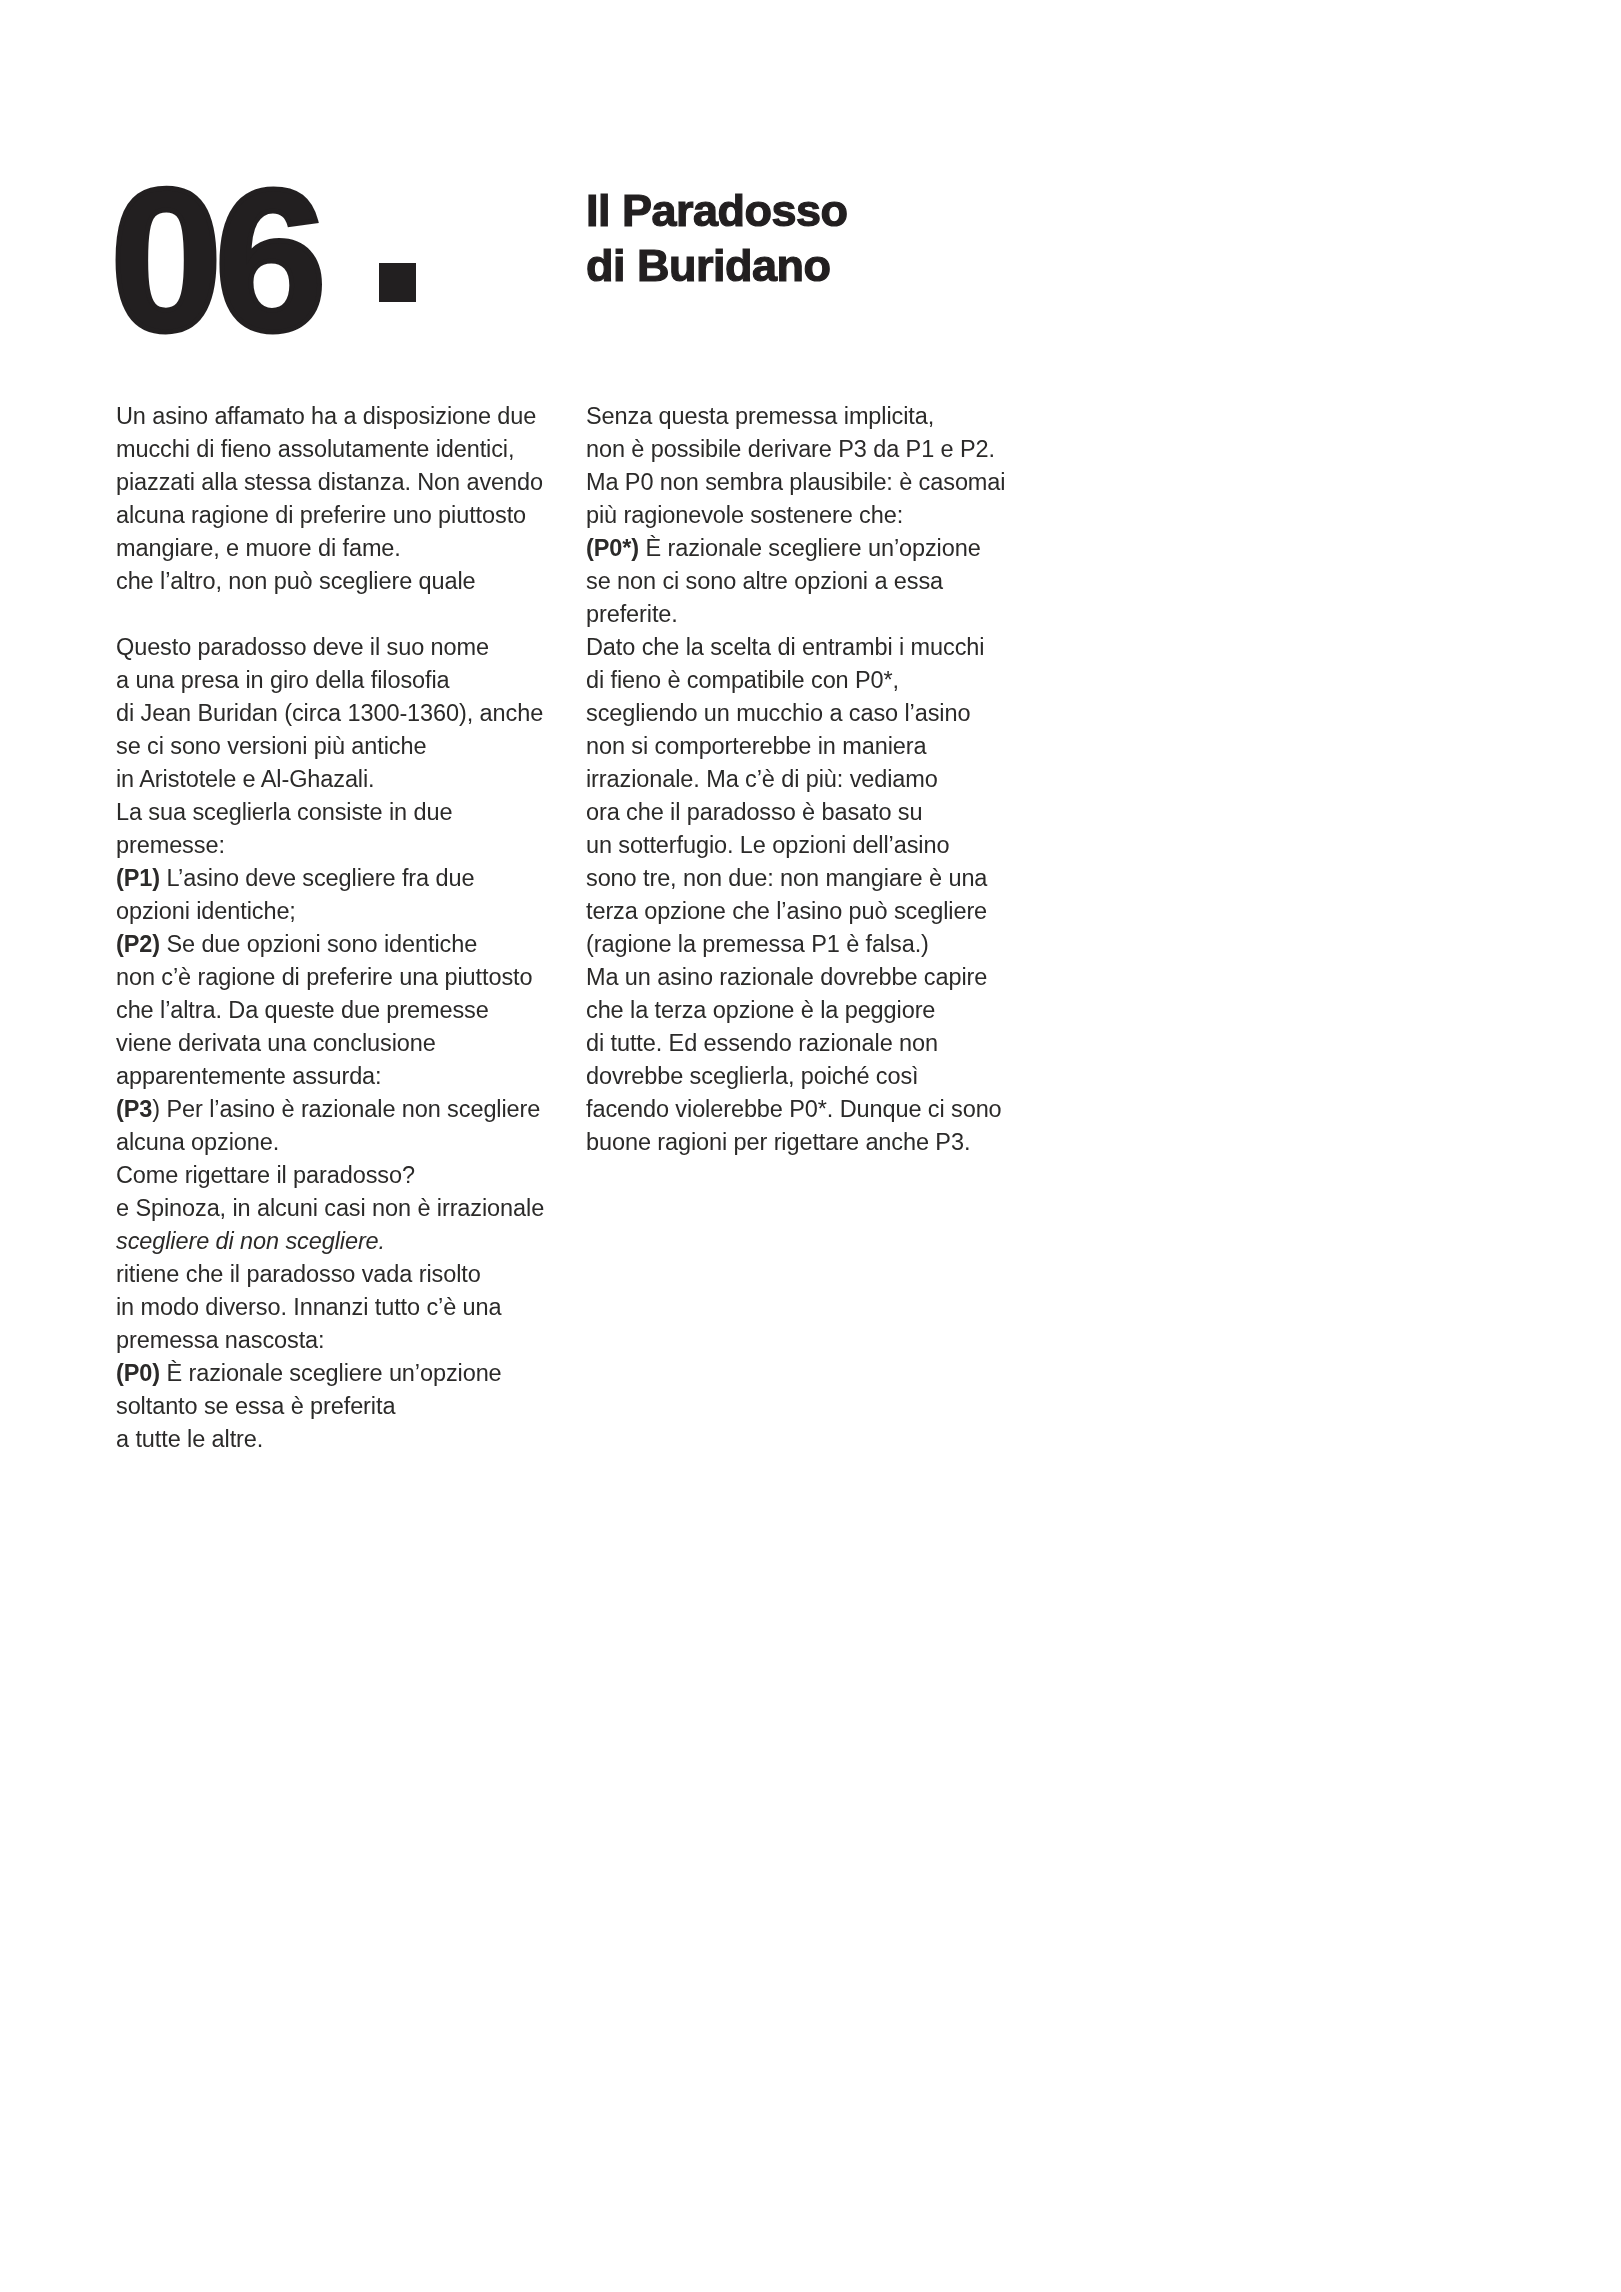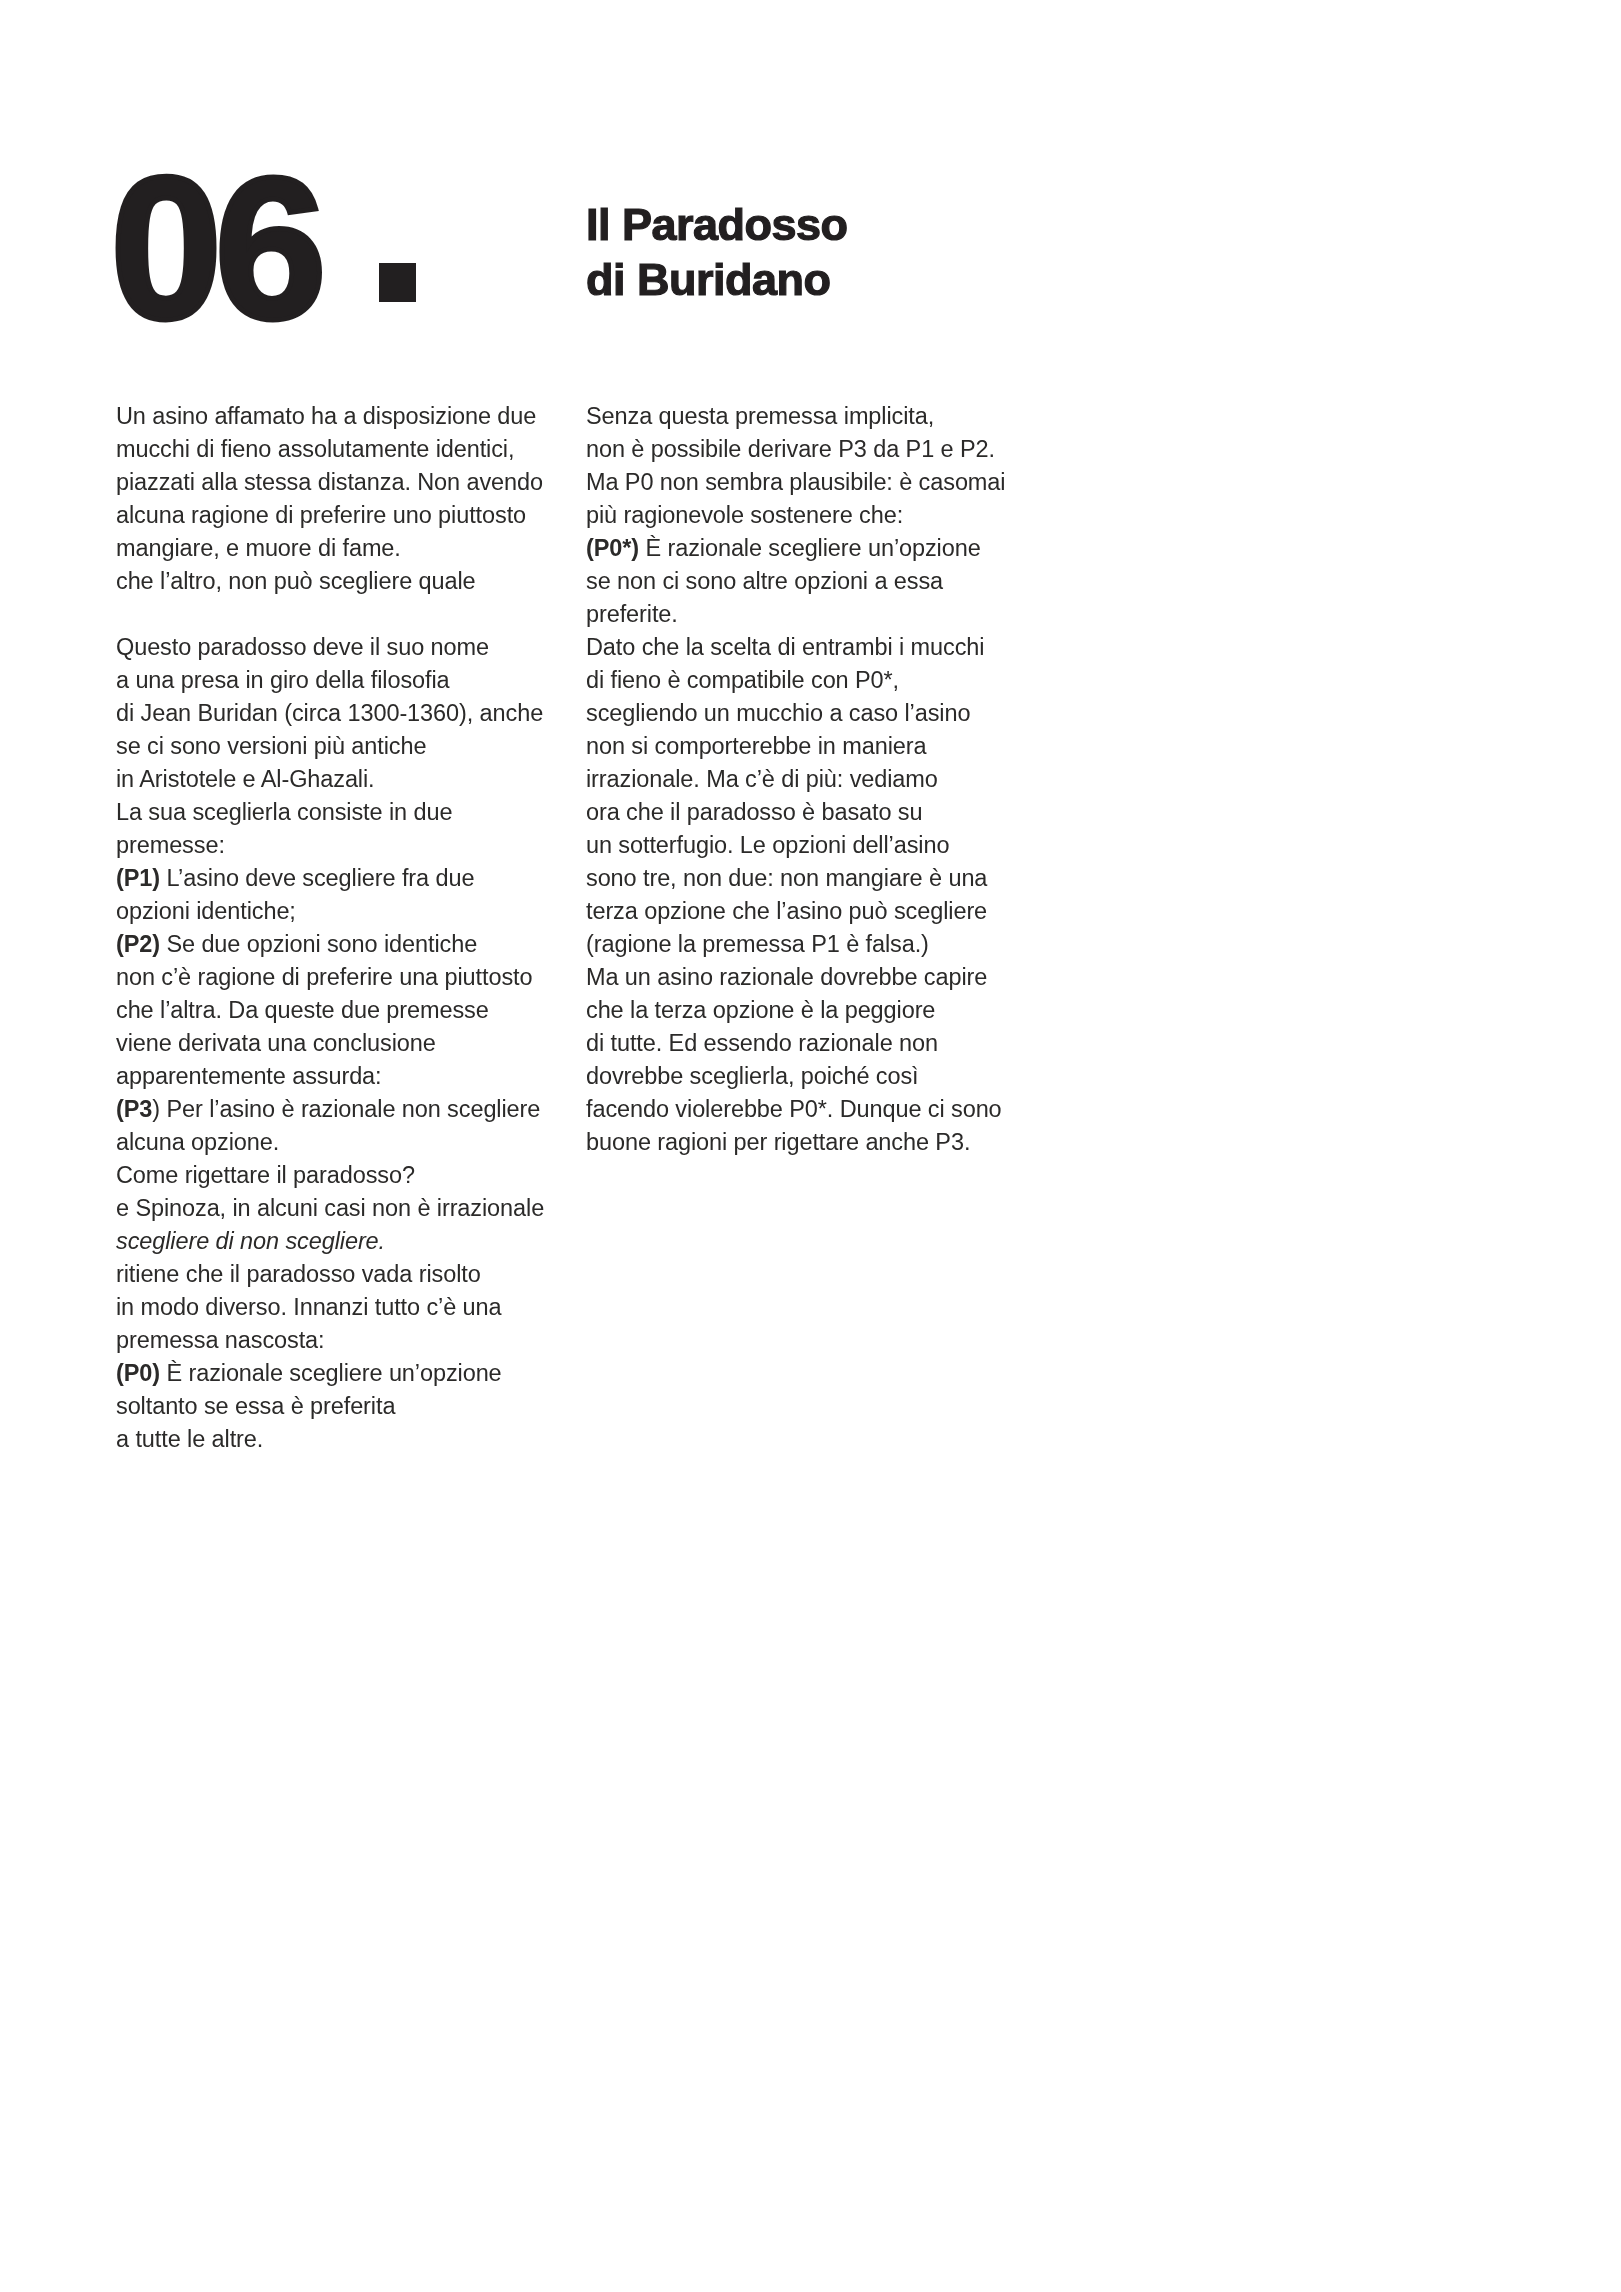--- a/index.html
+++ b/index.html
@@ -7,39 +7,39 @@
     width: 1621px; height: 2293px;
     background: #ffffff;
     font-family: "Liberation Sans", "DejaVu Sans", sans-serif;
     position: relative;
     overflow: hidden;
   }
   .page { position: absolute; inset: 0; background: #ffffff; }
 
   .chapter-number {
     position: absolute;
-    left: 110px; top: 162px;
+    left: 110px; top: 174px;
     font-size: 202px;
     line-height: 172px;
     font-weight: bold;
     letter-spacing: -7.8px;
     color: #221f20;
     -webkit-text-stroke: 4.9px #221f20;
     white-space: nowrap;
   }
   .chapter-dot {
     position: absolute;
     left: 379px; top: 263px;
     width: 37px; height: 39px;
     background: #221f20;
   }
 
   .page-title {
     position: absolute;
-    left: 586px; top: 197px;
+    left: 586px; top: 183px;
     font-size: 45px;
     line-height: 55px;
     font-weight: bold;
     letter-spacing: -0.5px;
     color: #221f20;
     -webkit-text-stroke: 1.2px #221f20;
     white-space: nowrap;
   }
 
   .column {

